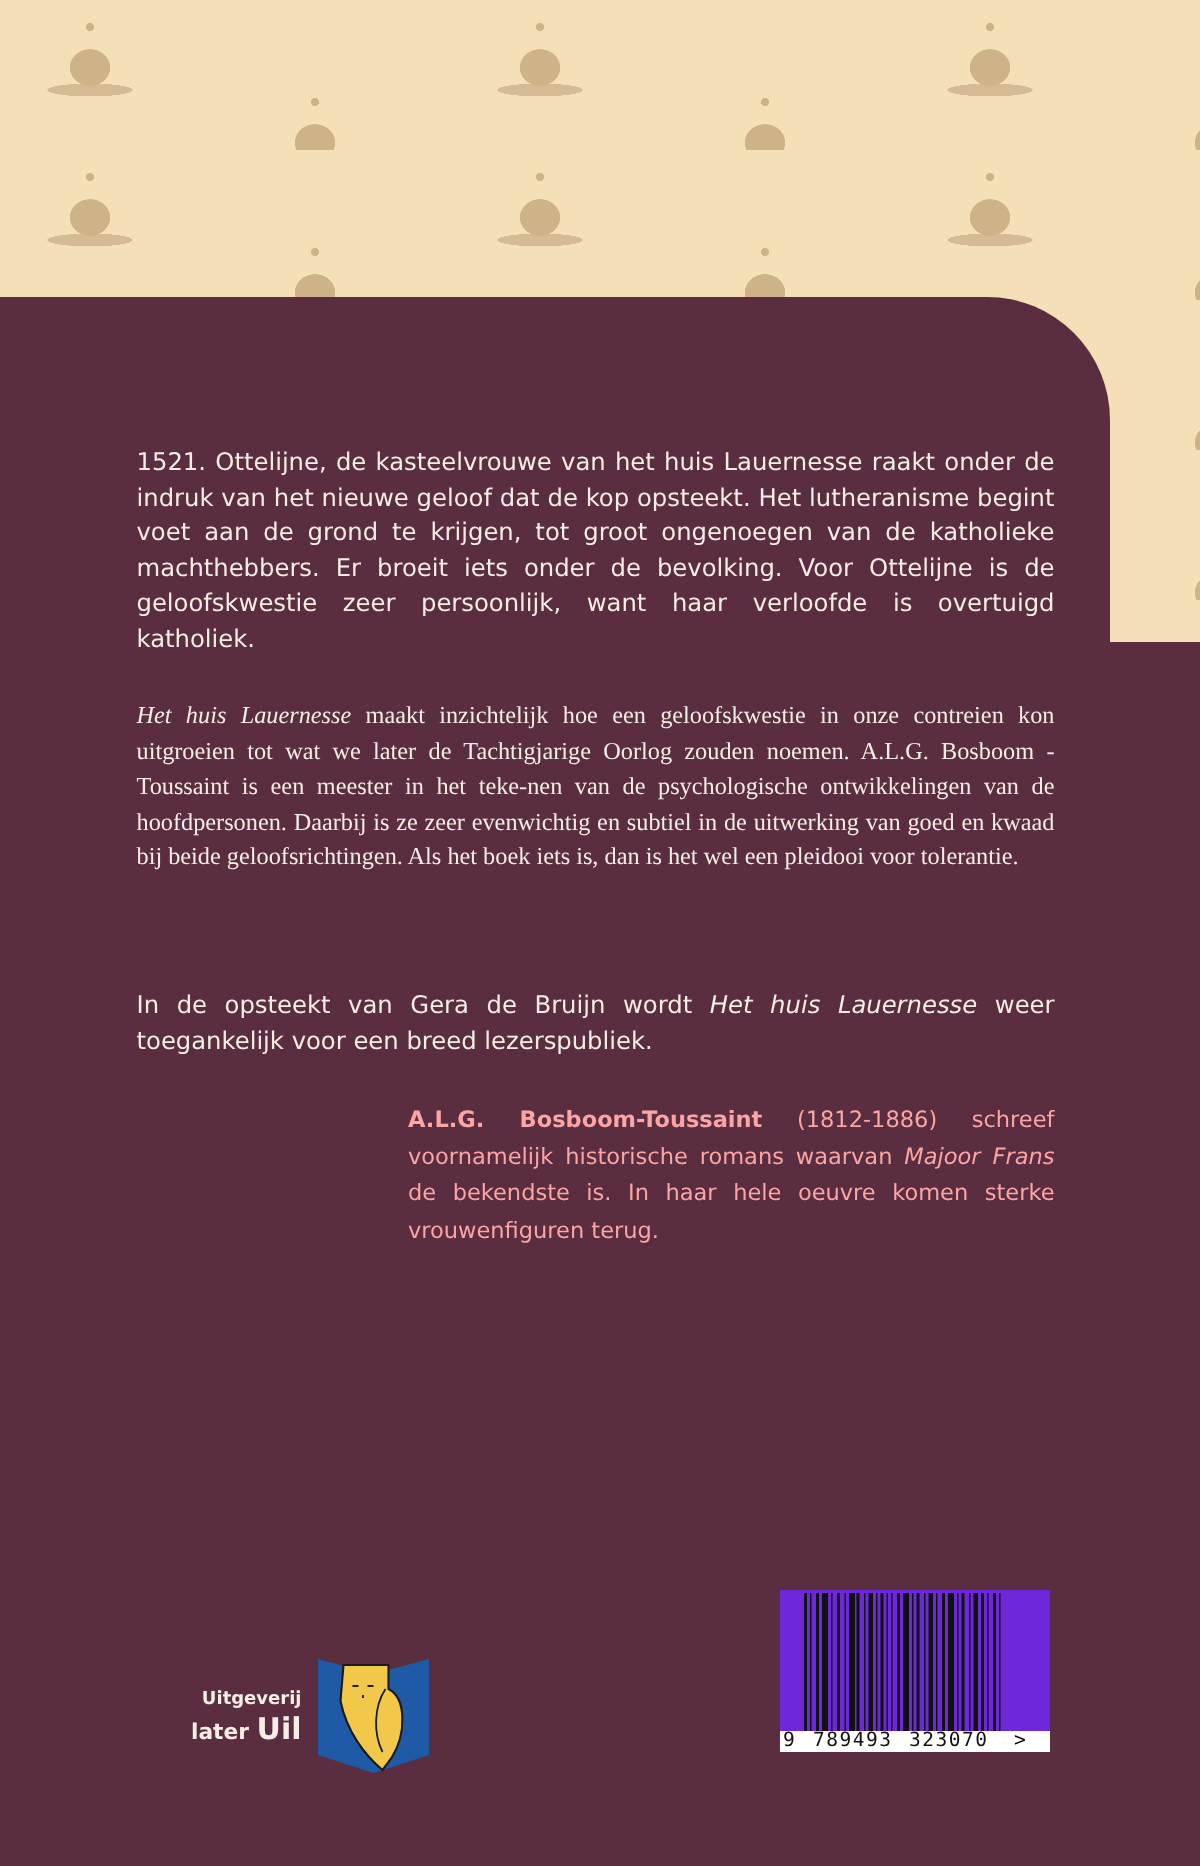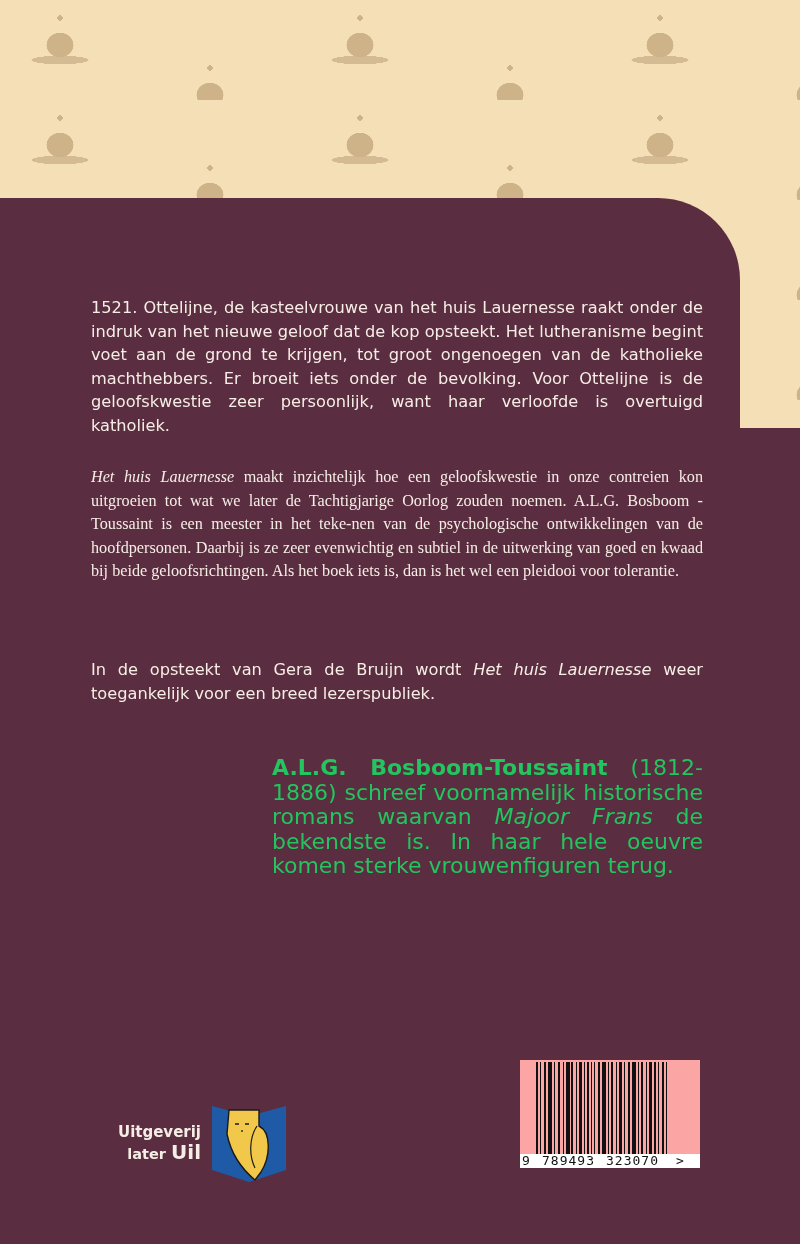--- a/index.html
+++ b/index.html
@@ -20,30 +20,30 @@
     position:absolute; left:0; top:198px; width:740px; height:1046px;
     background:#5a2e40; border-top-right-radius:82px;
   }
   .panel-bottom { position:absolute; left:0; top:428px; width:800px; height:816px; background:#5a2e40; }
   .text-block { position:absolute; left:91px; width:612px; color:#f6eee6; font-size:16.2px; line-height:23.6px; text-align:justify; }
   .p1 { top:296px; }
   .p2 { top:466px;font-family:Liberation Serif, serif; }
   .p3 { top:658px; }
   .text-block p { margin:0; }
   .text-block i { font-style:italic; }
-  .bio { position:absolute; left:272px; top:756px; width:431px; color:#22c55e; font-size:22px; line-height:24.5px; text-align:justify; }
+  .bio { position:absolute; left:272px; top:734px; width:431px; color:#fca5a5; font-size:15px; line-height:24.5px; text-align:justify; }
   .bio b { font-weight:bold; }
   .isbn-label { position:absolute; left:519px; top:1082px; color:#fca5a5; font-size:12px; letter-spacing:1.6px; }
-  .barcode { position:absolute; left:520px; top:1060px; width:180px; height:108px; background:#fca5a5; padding:0; }
+  .barcode { position:absolute; left:520px; top:1060px; width:180px; height:108px; background:#6d28d9; padding:0; }
   .bars { position:absolute; left:16px; top:2px; width:150px; height:95px; display:flex; align-items:stretch; gap:0; }
   .bar { background:#111; height:100%; }
   .barcode-num { position:absolute; left:0; bottom:0; width:180px; font-family:"DejaVu Sans Mono", monospace; font-size:13px; color:#111; background:#fff; line-height:14px; }
   .barcode-num span { display:inline-block; }
   .logo-text { position:absolute; left:95px; top:1123px; color:#f6eee6; font-weight:bold; text-align:right; width:106px; }
-  .logo-text .l1 { font-size:15px; line-height:18px; display:block; }
+  .logo-text .l1 { font-size:12px; line-height:18px; display:block; }
   .logo-text .l2 { font-size:14.5px; line-height:22px; display:block; }
   .logo-text .uil { font-size:20px; }
   .owl { position:absolute; left:209px; top:1098px; width:80px; height:85px; }
 </style>
 </head>
 <body>
 
 <div class="pattern-bg"></div>
 <div class="panel"></div>
 <div class="panel-bottom"></div>

